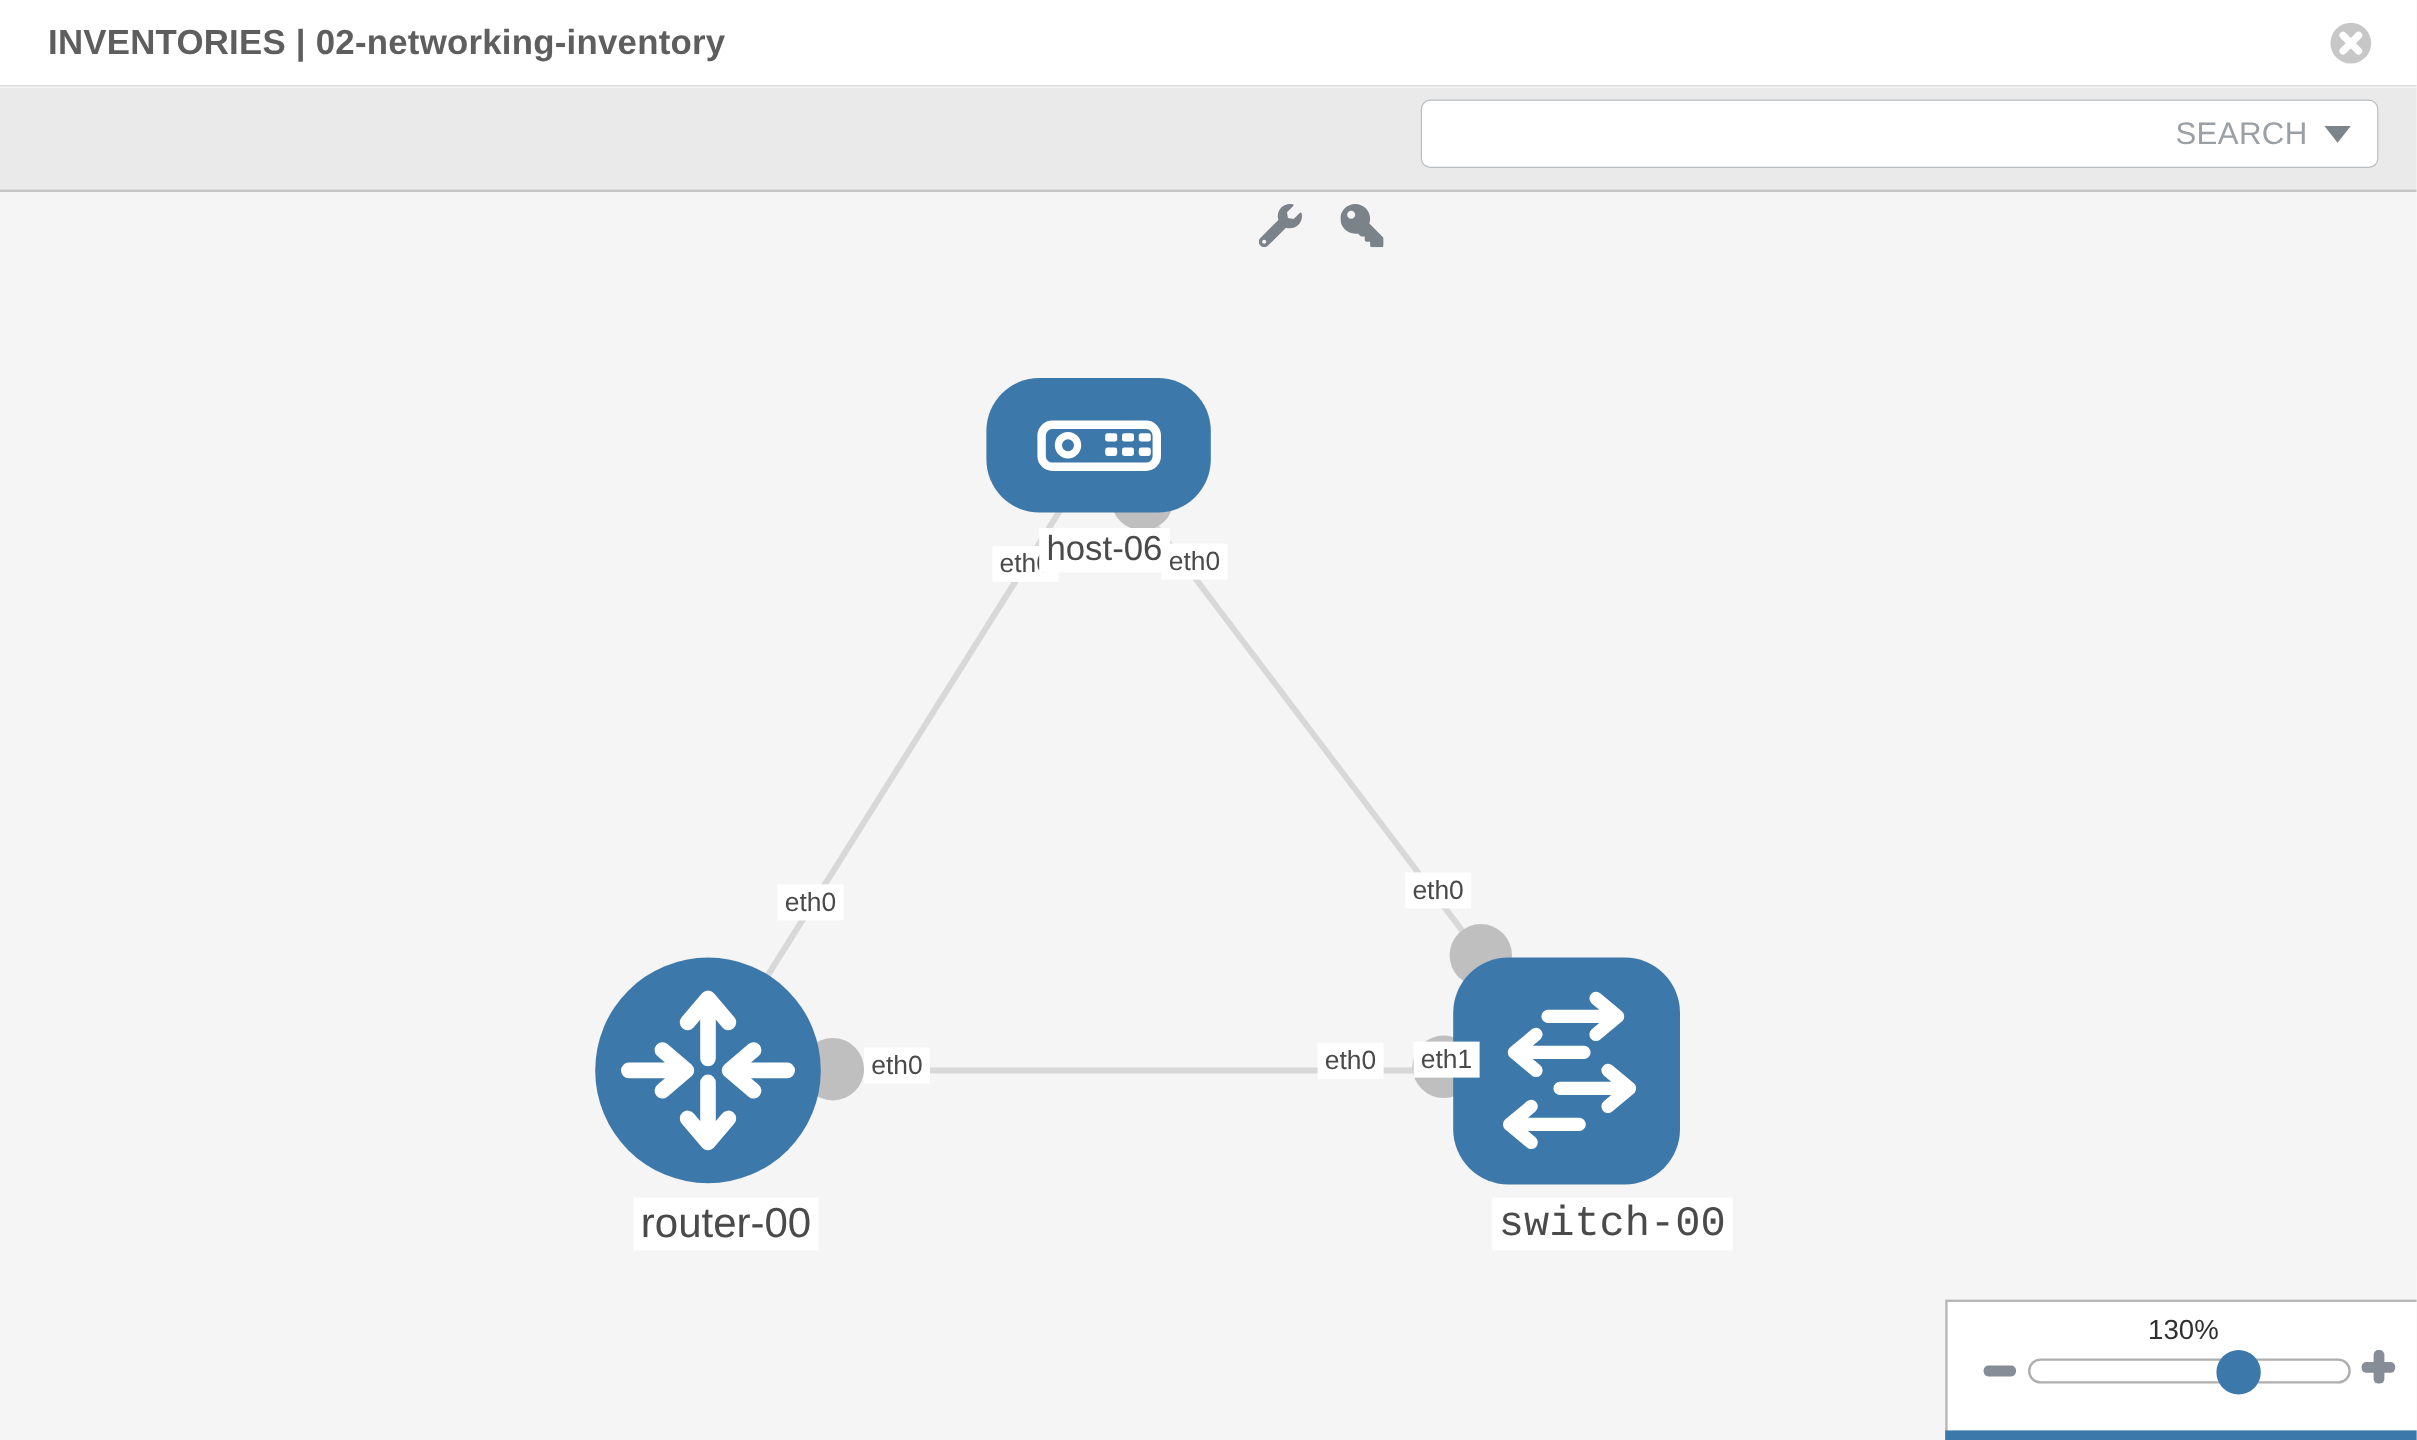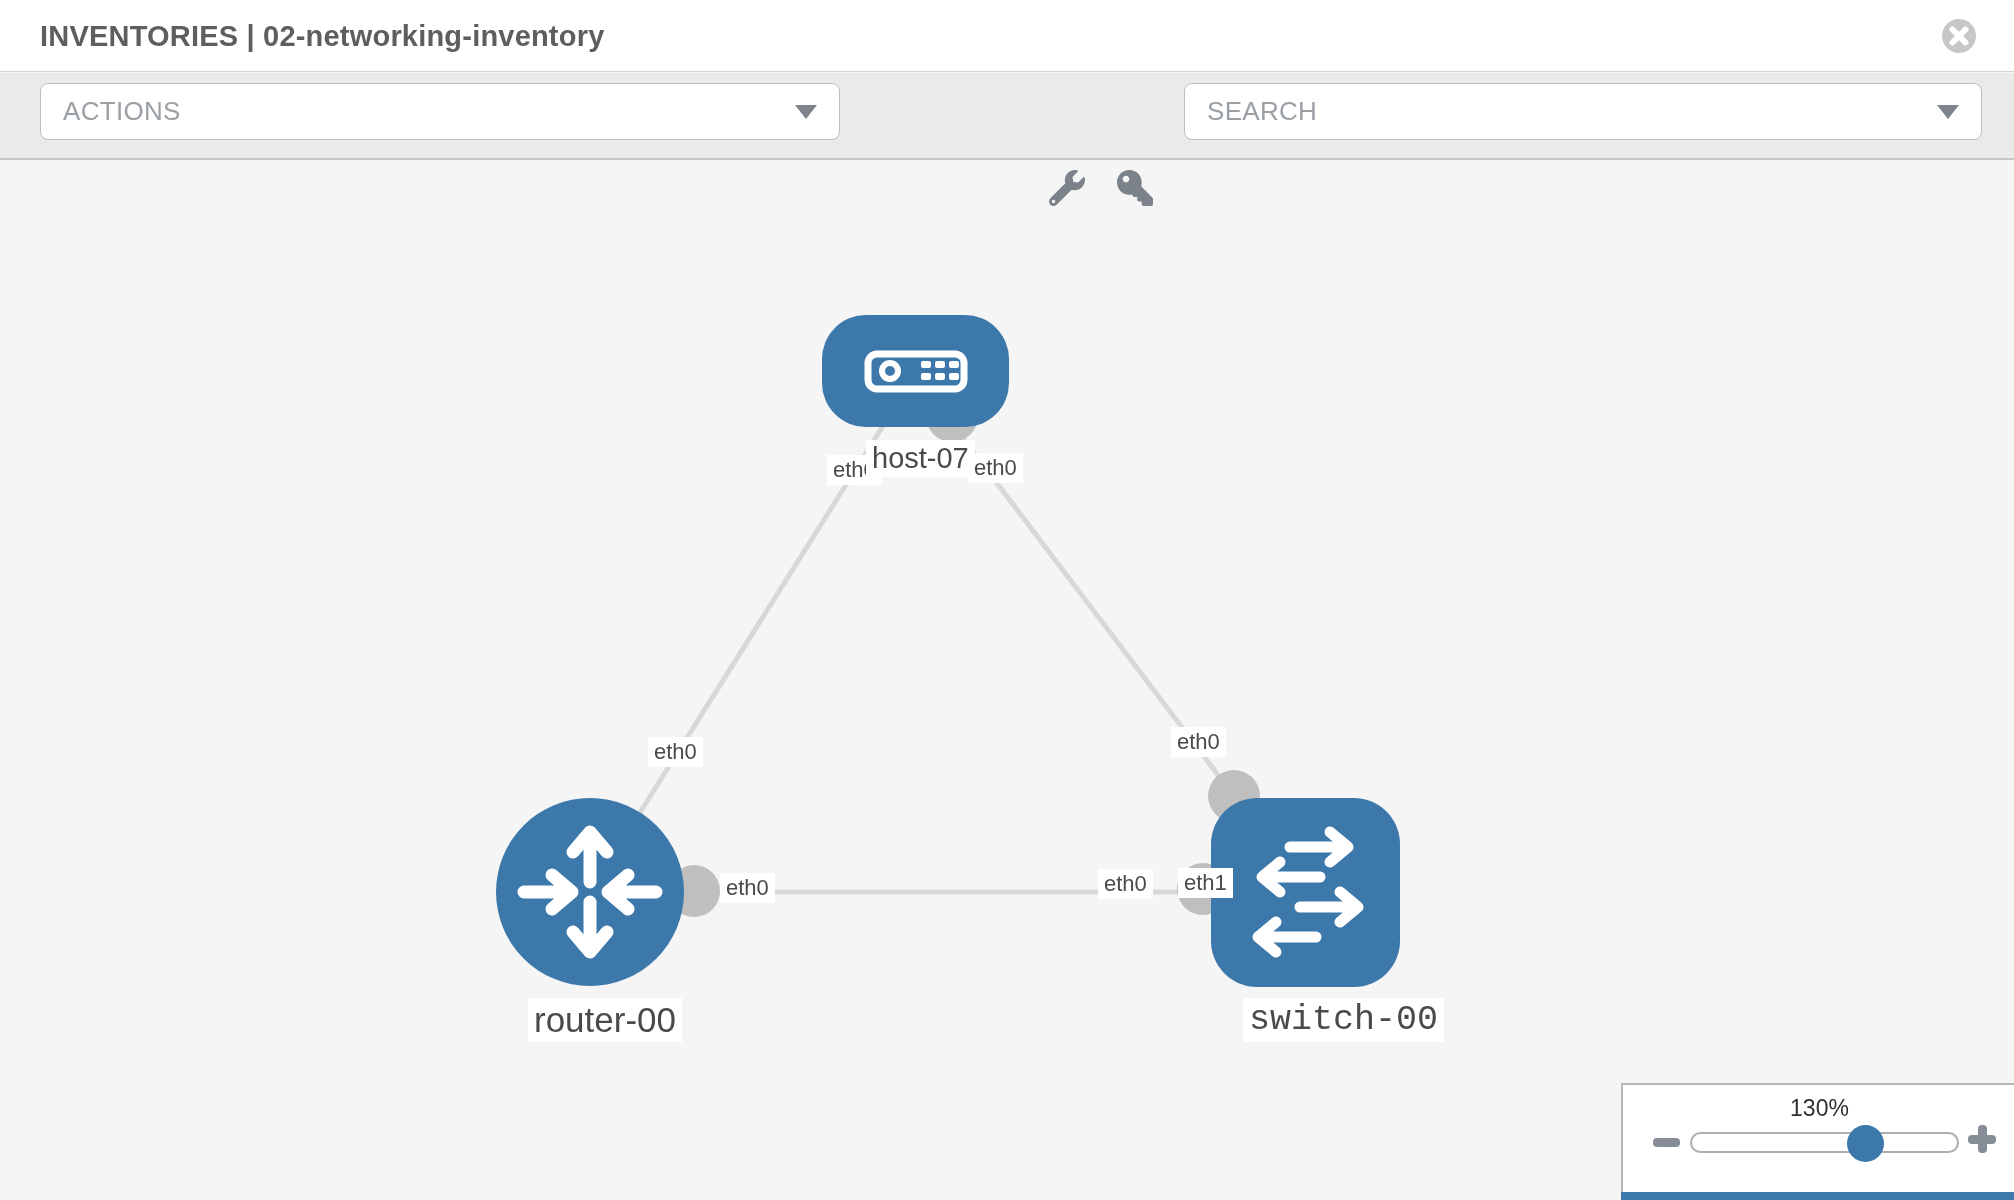--- a/index.html
+++ b/index.html
@@ -17,21 +17,21 @@
   
   .toolbar { position:absolute; left:0; top:73px; width:2014px; height:87px;
              background:#eaeaea; border-bottom:2px solid #c6c6c6; z-index:30; }
   .select-box { position:absolute; top:10px; height:57px; background:#fff;
                 border:1px solid #b9bdc0; border-radius:8px;
                 display:flex; align-items:center; padding:0 22px; cursor:pointer; }
   .select-box .label { font-size:26px; color:#9aa0a5; letter-spacing:0.3px; flex:1 1 auto; }
   .caret { width:0; height:0; border-left:11px solid transparent; border-right:11px solid transparent;
            border-top:14px solid #7d848b; margin-left:14px; }
   .actions-box { left:40px;  width:800px; }
-  .search-box  { left:1184px; width:798px; }
+  .search-box  { left:1184px; width:798px;text-align:right; }
   .tool-icon { position:absolute; top:97px; width:36px; height:36px; cursor:pointer; }
   .wrench-pos { left:1049px; }
   .key-pos    { left:1117px; }
 
   
   .canvas { position:absolute; left:0; top:162px; width:2014px; height:1038px; background:#f5f5f5; }
   .topo-svg { position:absolute; left:0; top:0; width:2014px; height:1200px; z-index:1; }
 
   
   .nlabel { position:absolute; z-index:5; background:#fff; color:#4a4a4a;
@@ -112,21 +112,21 @@
       <g fill="none" stroke="#fff" stroke-width="11" stroke-linecap="round" stroke-linejoin="round">
         <path d="M1290 847 L1334 847 M1330 832 L1348 847 L1330 862"></path>
         <path d="M1320 877 L1276 877 M1280 862 L1262 877 L1280 892"></path>
         <path d="M1300 907 L1344 907 M1340 892 L1358 907 L1340 922"></path>
         <path d="M1316 937 L1272 937 M1276 922 L1258 937 L1276 952"></path>
       </g>
     </g>
   </svg>
 
   <span class="nlabel port" style="left:827px; top:455px;">eth0</span>
-  <span class="nlabel hostname" style="left:866px; top:440px;">host-07</span>
+  <span class="nlabel hostname" style="left:866px; top:440px;">host-06</span>
   <span class="nlabel port" style="left:968px; top:453px;">eth0</span>
 
   <span class="nlabel port" style="left:648px; top:737px;">eth0</span>
   <span class="nlabel port" style="left:720px; top:873px;">eth0</span>
   <span class="nlabel port" style="left:1171px; top:727px;">eth0</span>
 
   <span class="nlabel port" style="left:1098px; top:869px;">eth0</span>
   <span class="nlabel port" style="left:1178px; top:868px;">eth1</span>
 
   <span class="nlabel nodename" style="left:528px; top:998px;">router-00</span>
@@ -146,24 +146,20 @@
 
   <div class="header">
     <div class="title">INVENTORIES | 02-networking-inventory</div>
     <svg class="close-btn" viewBox="0 0 38 38">
       <circle cx="19" cy="19" r="17" fill="#c7c7c7"></circle>
       <path d="M12.5 12.5 L25.5 25.5 M25.5 12.5 L12.5 25.5" stroke="#fff" stroke-width="6" stroke-linecap="round"></path>
     </svg>
   </div>
 
   <div class="toolbar">
-    <div class="select-box actions-box">
-      <span class="label">ACTIONS</span>
-      <span class="caret"></span>
-    </div>
 
     <svg class="tool-icon wrench-pos" viewBox="0 0 512 512">
       <path fill="#7b828a" d="M507.73 109.1c-2.24-9.03-13.54-12.09-20.12-5.51l-74.36 74.36-67.88-11.31-11.31-67.88 74.36-74.36c6.62-6.62 3.43-17.9-5.66-20.16-47.38-11.74-99.55.91-136.58 37.93-39.64 39.64-50.55 97.1-34.05 147.2L18.74 402.76c-24.99 24.99-24.99 65.51 0 90.5 24.99 24.99 65.51 24.99 90.5 0l213.21-213.21c50.12 16.71 107.47 5.68 147.37-34.22 37.07-37.07 49.7-89.32 37.91-136.73zM64 472c-13.25 0-24-10.75-24-24 0-13.26 10.75-24 24-24s24 10.74 24 24c0 13.25-10.75 24-24 24z"></path>
     </svg>
 
     <svg class="tool-icon key-pos" viewBox="0 0 512 512" style="transform:scaleX(-1)">
       <path fill="#7b828a" d="M512 176.001C512 273.203 433.202 352 336 352c-11.22 0-22.19-1.062-32.827-3.069l-24.012 27.014A23.999 23.999 0 0 1 261.223 384H224v40c0 13.255-10.745 24-24 24h-40v40c0 13.255-10.745 24-24 24H24c-13.255 0-24-10.745-24-24v-78.059c0-6.365 2.529-12.47 7.029-16.971l161.802-161.802C163.108 213.814 160 195.271 160 176 160 78.798 238.797.001 335.999 0 433.488-.001 512 78.511 512 176.001zM336 128c0 26.51 21.49 48 48 48s48-21.49 48-48-21.49-48-48-48-48 21.49-48 48z"></path>
     </svg>
 
     <div class="select-box search-box">

